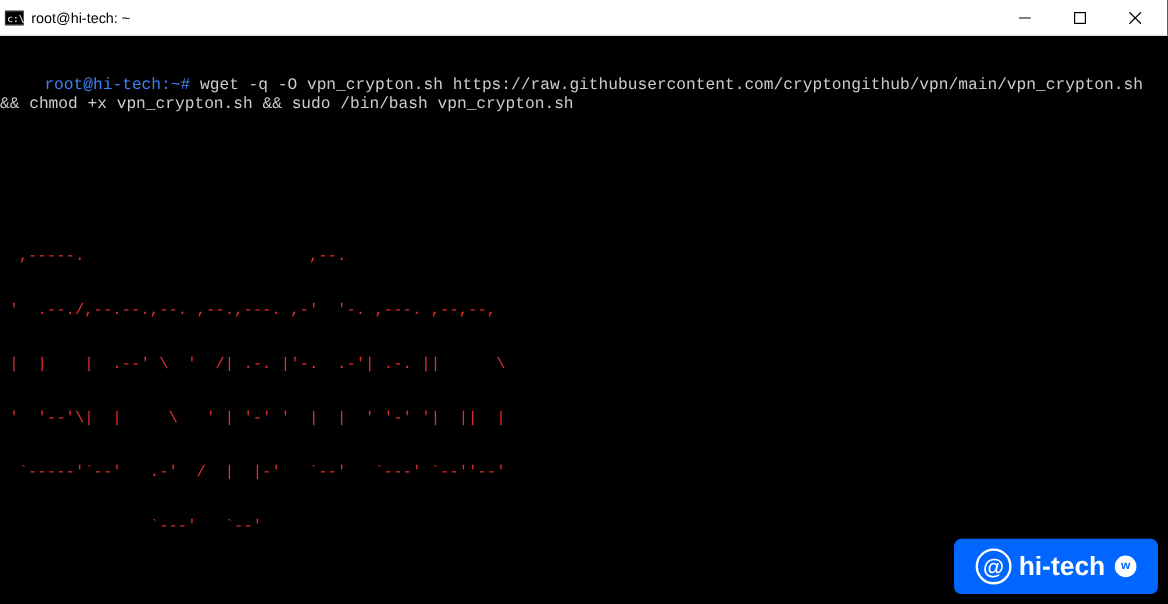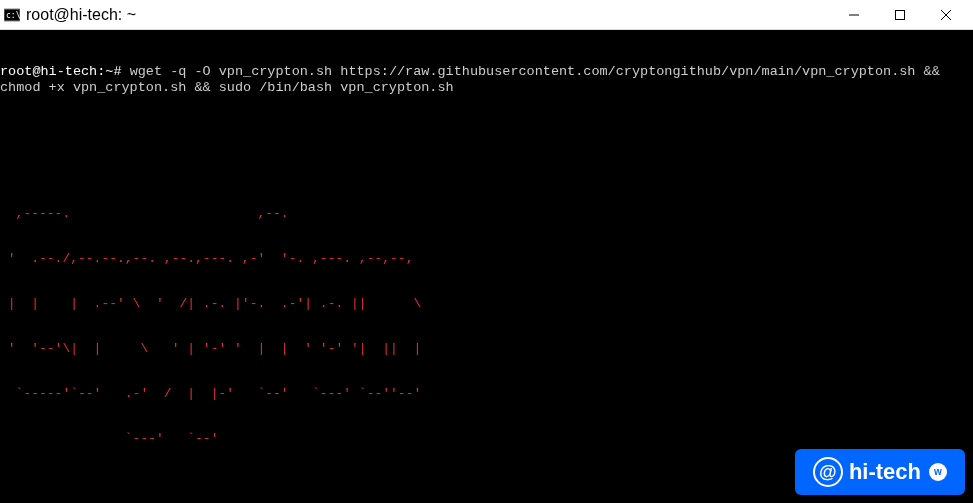--- a/index.html
+++ b/index.html
@@ -24,21 +24,21 @@
   .title-icon {
     width: 16px;
     height: 16px;
     margin-right: 6px;
     display: flex;
     align-items: center;
     justify-content: center;
   }
   .title-text {
     font-family: "Segoe UI", Tahoma, sans-serif;
-    font-size: 16px;
+    font-size: 12px;
     color: #000;
     flex: 1;
   }
   .window-controls {
     display: flex;
     height: 100%;
   }
   .win-btn {
     width: 46px;
     height: 100%;
@@ -51,21 +51,21 @@
   }
 
   .terminal {
     background: #000;
     color: #ccc;
     padding: 2px 0;
     white-space: pre;
     letter-spacing: 0;
   }
   .line { white-space: pre; }
-  .prompt-path { color: #ffffff; }
+  .prompt-path { color: #3b82f6; margin-left: 37px; }
   .ascii-art { color: #e52e2e; white-space: pre; line-height: 15px; font-size: 13px; }
   .blank { height: 16px; }
 
   .watermark {
     position: absolute;
     right: 8px;
     bottom: 8px;
     background: #0066ff;
     color: #fff;
     font-family: Arial, sans-serif;

